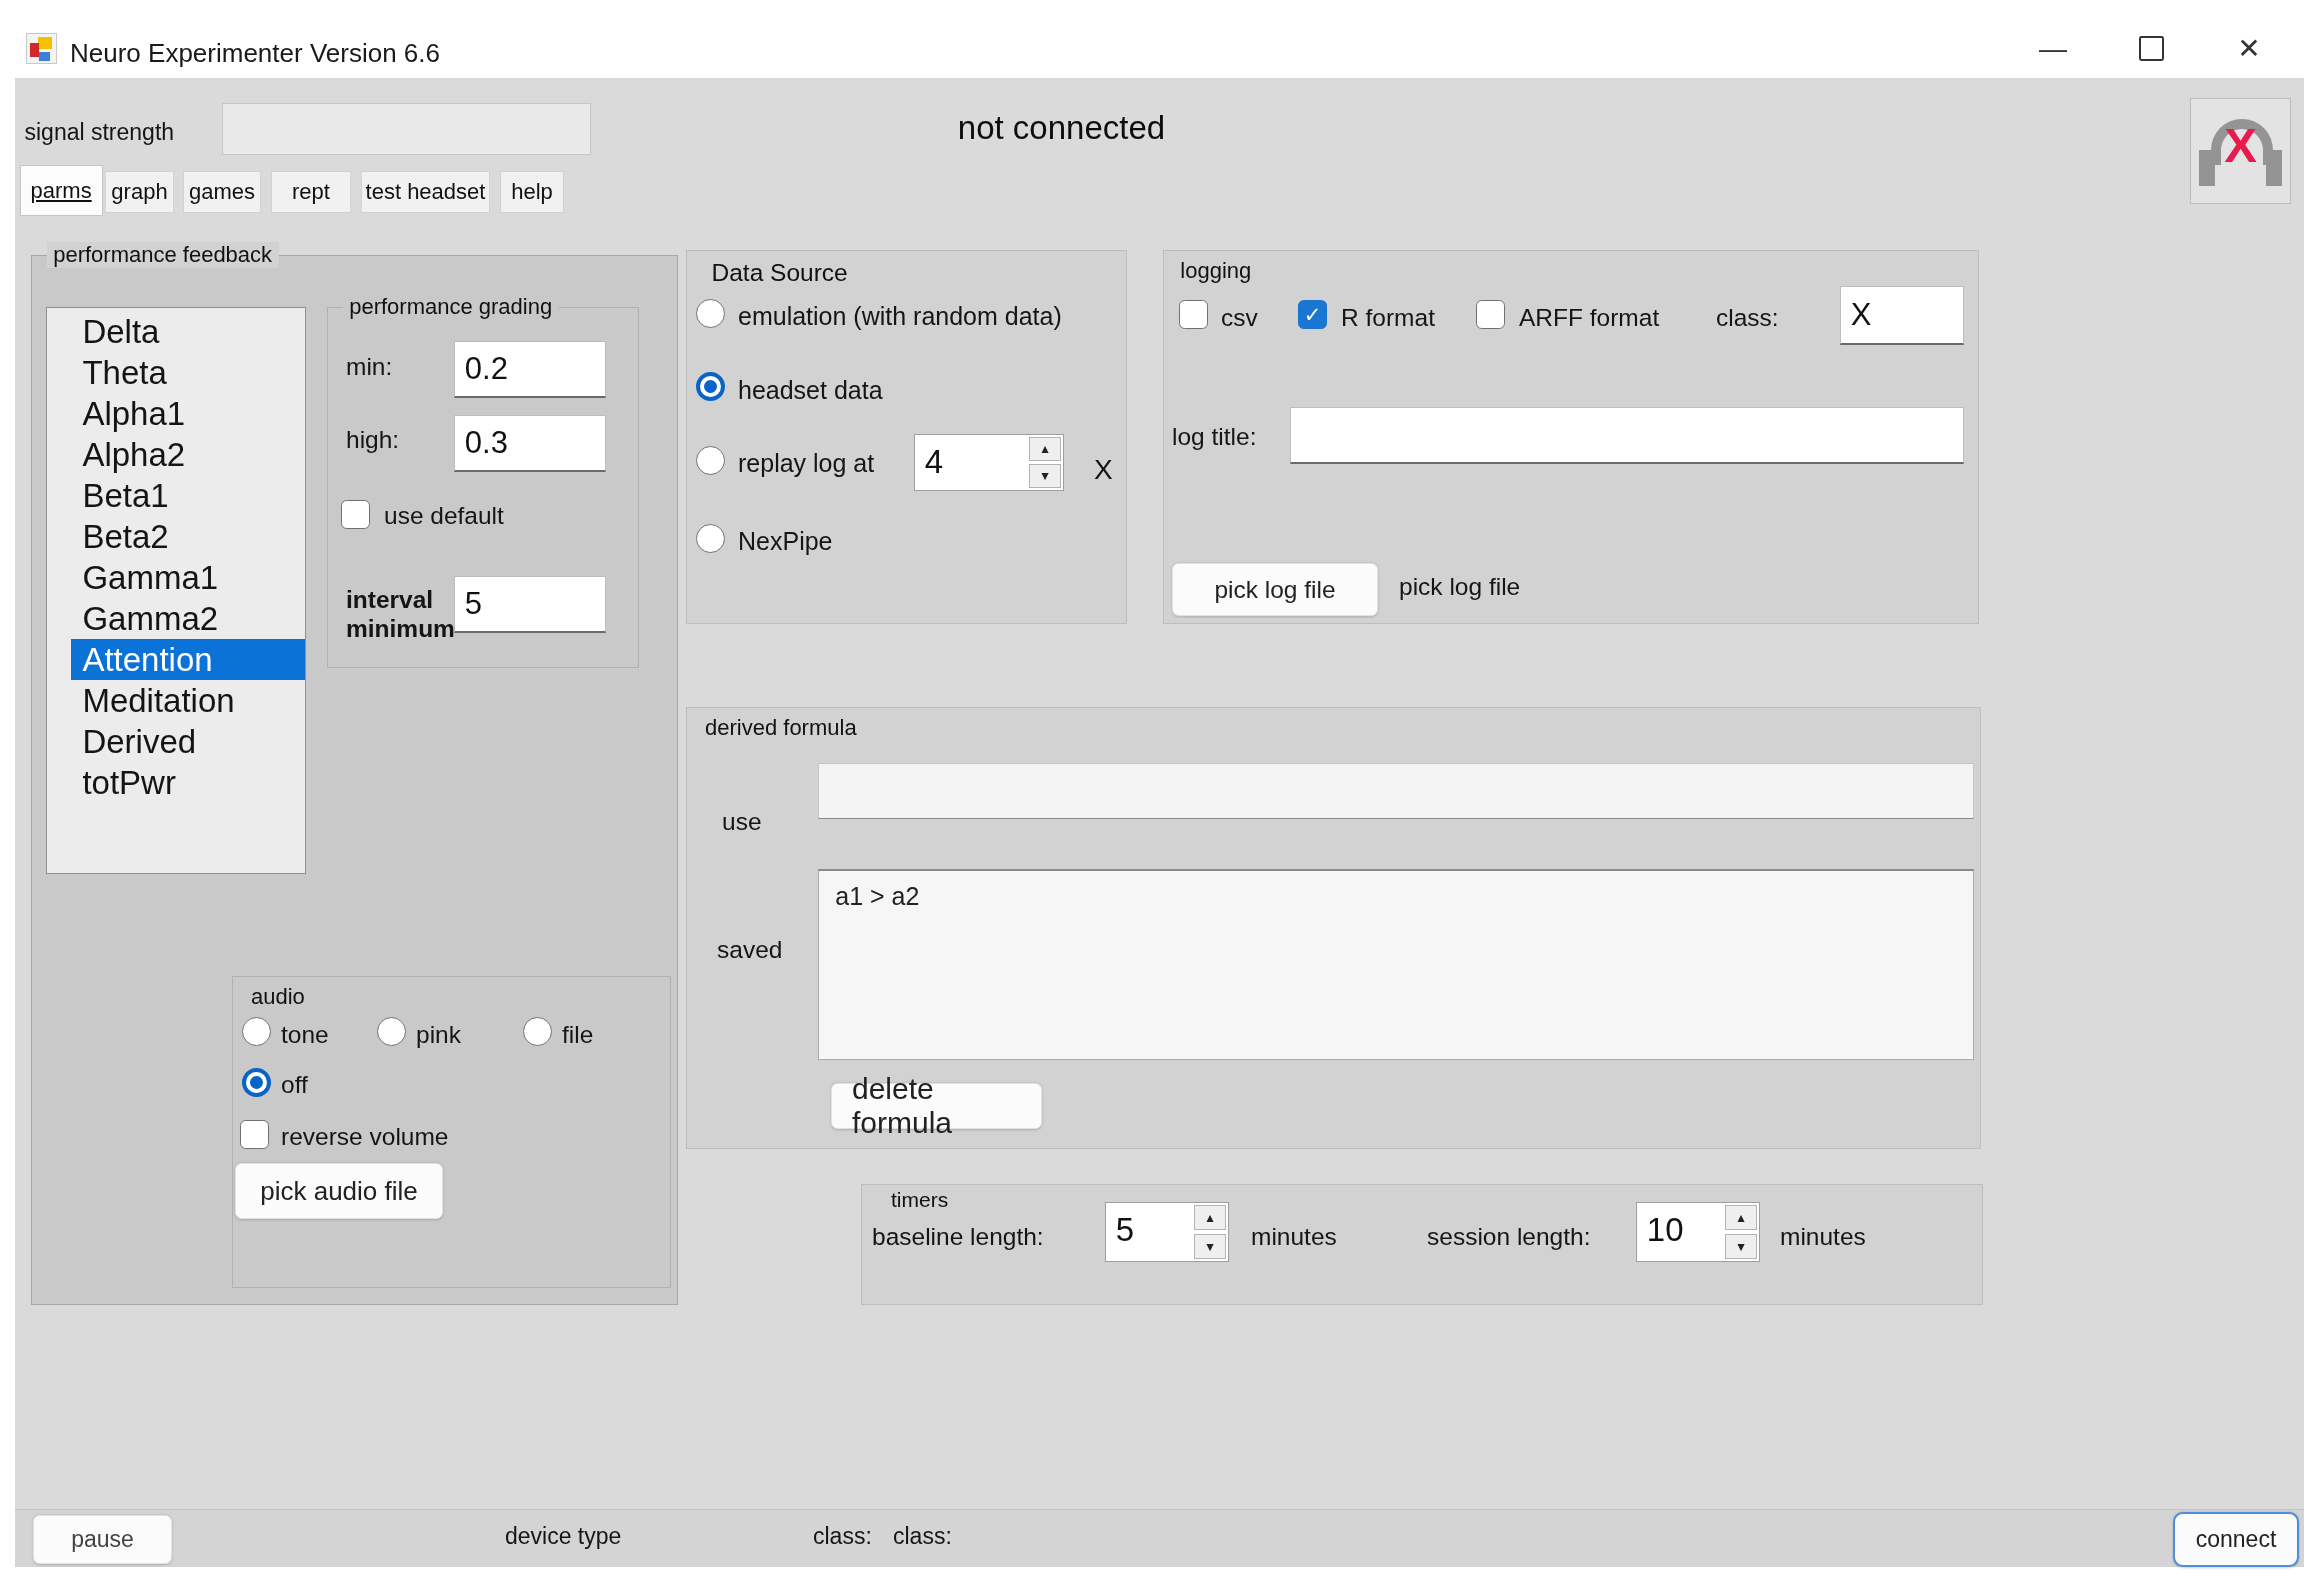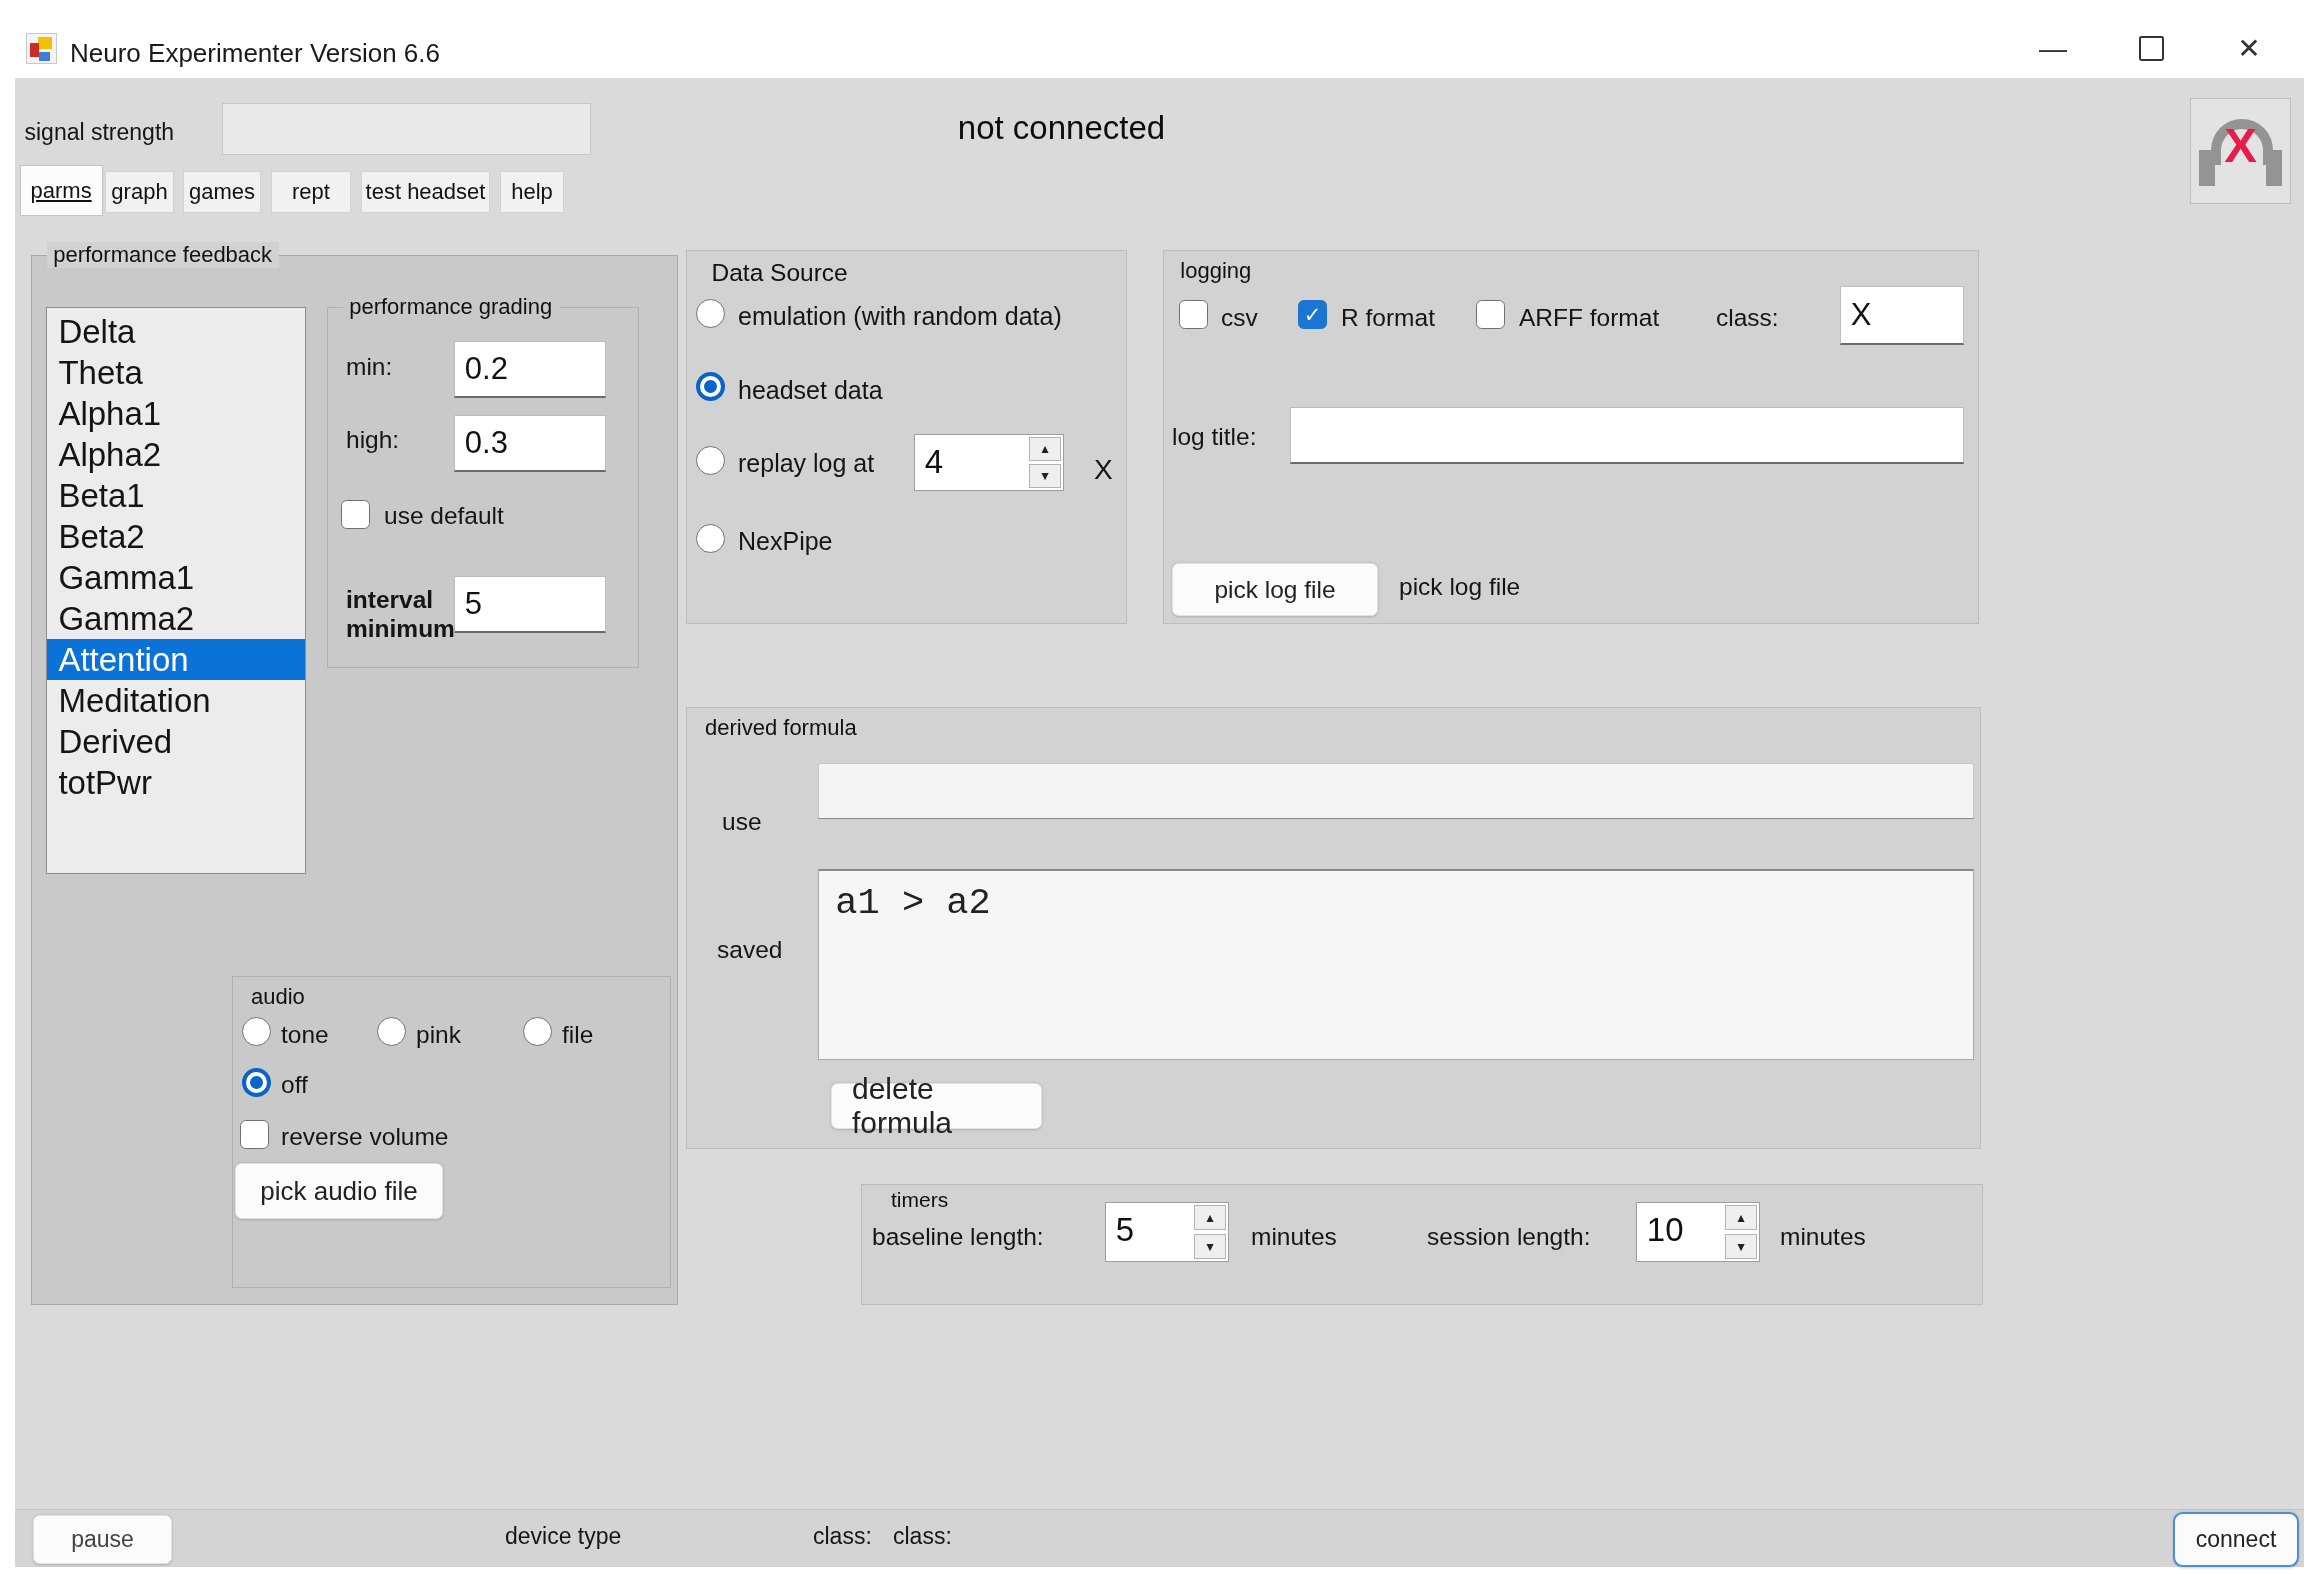--- a/index.html
+++ b/index.html
@@ -28,21 +28,21 @@
   .tab{position:absolute;top:171px;height:42px;background:#f1f1f1;border:0.8px solid #d2d2d2;box-sizing:border-box;
        display:flex;align-items:center;justify-content:center;font-size:22px;color:#111;}
   .tab.sel{top:165px;height:51px;background:#fcfcfc;border-color:#c4c4c4;}
   
   .gb{position:absolute;border:0.8px solid #b0b0b0;box-sizing:border-box;}
   .gb-label{position:absolute;top:-14px;left:14.7px;padding:0 6.5px;font-size:22px;color:#111;white-space:nowrap;}
   .panel-label{position:absolute;font-size:22px;color:#111;white-space:nowrap;}
   
   #feedback-list{position:absolute;left:46px;top:307px;width:260px;height:567px;background:#ececec;
                  border:0.8px solid #8f8f8f;box-sizing:border-box;padding-top:3.3px;}
-  .lbi{height:41px;line-height:41px;font-size:33px;padding-left:11.4px;color:#141414;}
+  .lbi{height:41px;line-height:41px;font-size:33px;padding-left:11.4px;color:#141414;margin-left:24px;}
   .lbi.sel{background:#0b72d8;color:#ffffff;}
   
   .tfield{position:absolute;background:#ffffff;border:0.8px solid #bdbdbd;border-bottom:2.4px solid #6a6a6a;
           box-sizing:border-box;font-size:31px;color:#111;padding:0 9.8px;font-family:inherit;}
   .tfield.light{background:#f4f4f4;border-color:#c6c6c6;border-bottom:1.6px solid #8a8a8a;}
   
   .cb{position:absolute;width:29px;height:29px;background:#fff;border:1.6px solid #707070;border-radius:5.7px;
       box-sizing:border-box;display:flex;align-items:center;justify-content:center;font-size:21px;color:transparent;}
   .cb.checked{background:#1b76d2;border-color:#1b76d2;color:#ffffff;}
   .radio{position:absolute;width:29px;height:29px;background:#fff;border:1.6px solid #707070;border-radius:50%;box-sizing:border-box;}
@@ -54,21 +54,21 @@
   #connect-btn{border:2.4px solid #4a8fd9;border-radius:9.8px;font-size:23px;}
   
   .spinner{position:absolute;background:#fff;border:0.8px solid #9e9e9e;box-sizing:border-box;display:flex;}
   .spin-val{flex:1;font-size:33px;color:#111;padding:8.2px 0 0 9.8px;}
   .spin-btns{width:36px;display:flex;flex-direction:column;}
   .spin-btn{flex:1;background:#efefef;border:0.8px solid #b3b3b3;margin:1.6px;display:flex;align-items:center;justify-content:center;
             font-size:12.2px;color:#222;}
   
   #saved-box{position:absolute;left:818px;top:869px;width:1156px;height:191px;background:#f6f6f6;
              border:0.8px solid #ababab;border-top:2.4px solid #8a8a8a;box-sizing:border-box;}
-  .formula{font-family:Liberation Mono, monospace;font-size:37px;color:#222;
+  .formula{font-family:Liberation Sans, sans-serif;font-size:25px;color:#222;
            padding:11.4px 0 0 16.3px;}
   
   #statusbar{position:absolute;left:14.7px;top:1509px;width:2289px;height:57px;background:#d4d4d4;border-top:0.8px solid #c2c2c2;}
 </style>
 </head>
 <body>
 
 <div id="page">
 
   <div id="app-icon">

